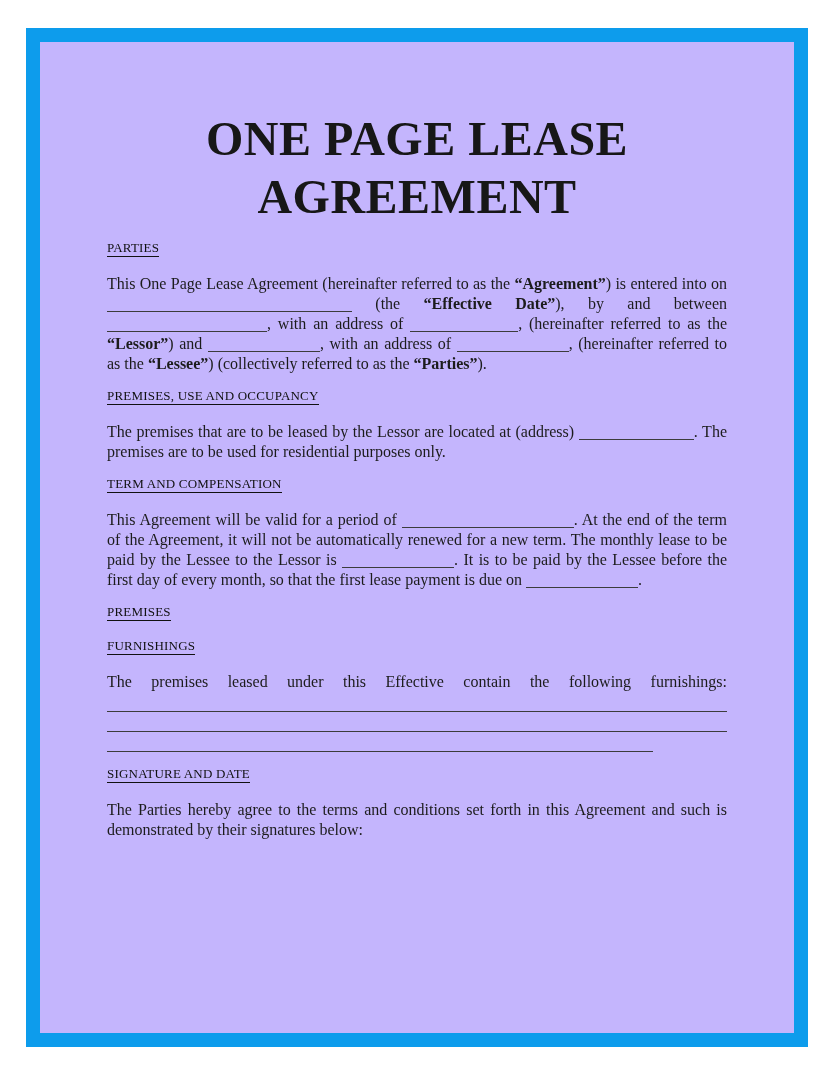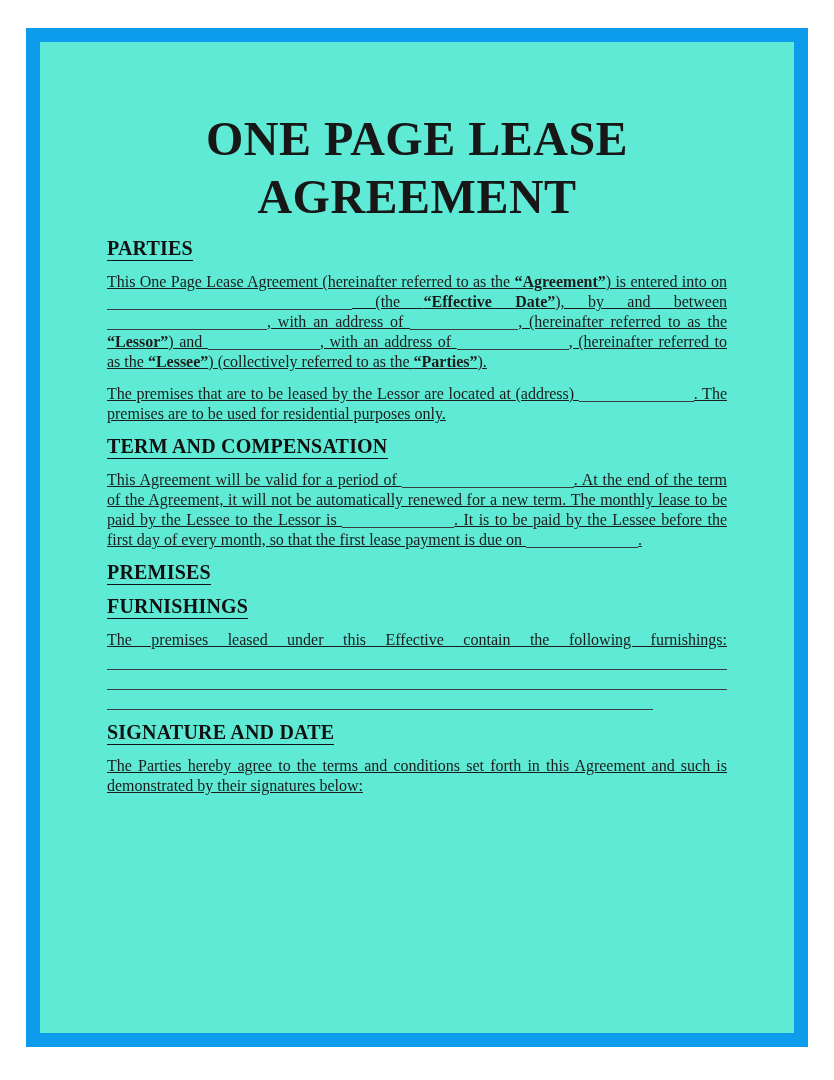--- a/index.html
+++ b/index.html
@@ -15,54 +15,53 @@
     color: #1c1c1c;
     overflow: hidden;
   }
   .page-frame {
     position: absolute;
     left: 26px;
     top: 28px;
     right: 26px;
     bottom: 33px;
     border: 14px solid #0d9cec;
-    background: #5eead4;
+    background: #c4b5fd;
     box-sizing: border-box;
   }
   .page-content {
     padding: 68px 67px 0 67px;
   }
   .doc-title {
     margin: 0;
     text-align: center;
     font-weight: bold;
     font-size: 48px;
     line-height: 58px;
     letter-spacing: 0.5px;
     color: #171717;
   }
   .section-heading {
     margin: 12px 0 14px 0;
-    font-size: 20px;
+    font-size: 13px;
     line-height: 20px;
-    font-weight: bold;
+    font-weight: normal;
     letter-spacing: 0.2px;
     color: #111111;
   }
   .section-heading .hd {
     border-bottom: 1.6px solid #111111;
     padding-bottom: 1px;
   }
   .body-text {
-    margin: 8px 0 12px 0;
+    margin: 16px 0 12px 0;
     font-size: 16px;
     line-height: 20px;
     text-align: justify;
     color: #1c1c1c;
-    text-decoration: underline;
   }
   .body-text.force-last {
     text-align-last: justify;
   }
   .body-text.no-bottom {
     margin-bottom: 0;
   }
   .term {
     font-weight: bold;
   }
@@ -89,20 +88,23 @@
     <h1 class="doc-title">
       <span>ONE PAGE LEASE</span><br>
       <span>AGREEMENT</span>
     </h1>
 
     <h2 class="section-heading">
       <span class="hd">PARTIES</span>
     </h2>
     <p class="body-text">This One Page Lease Agreement (hereinafter referred to as the <b class="term">“Agreement”</b>) is entered into on <span class="blank" style="width: 245px;"></span> (the <b class="term">“Effective Date”</b>), by and between <span class="blank" style="width: 160px;"></span>, with an address of <span class="blank" style="width: 108px;"></span>, (hereinafter referred to as the <b class="term">“Lessor”</b>) and <span class="blank" style="width: 112px;"></span>, with an address of <span class="blank" style="width: 112px;"></span>, (hereinafter referred to as the <b class="term">“Lessee”</b>) (collectively referred to as the <b class="term">“Parties”</b>).</p>
 
+    <h2 class="section-heading">
+      <span class="hd">PREMISES, USE AND OCCUPANCY</span>
+    </h2>
     <p class="body-text">The premises that are to be leased by the Lessor are located at (address) <span class="blank" style="width: 115px;"></span>. The premises are to be used for residential purposes only.</p>
 
     <h2 class="section-heading">
       <span class="hd">TERM AND COMPENSATION</span>
     </h2>
     <p class="body-text">This Agreement will be valid for a period of <span class="blank" style="width: 172px;"></span>. At the end of the term of the Agreement, it will not be automatically renewed for a new term. The monthly lease to be paid by the Lessee to the Lessor is <span class="blank" style="width: 112px;"></span>. It is to be paid by the Lessee before the first day of every month, so that the first lease payment is due on <span class="blank" style="width: 112px;"></span>.</p>
 
     <h2 class="section-heading">
       <span class="hd">PREMISES</span>
     </h2>

